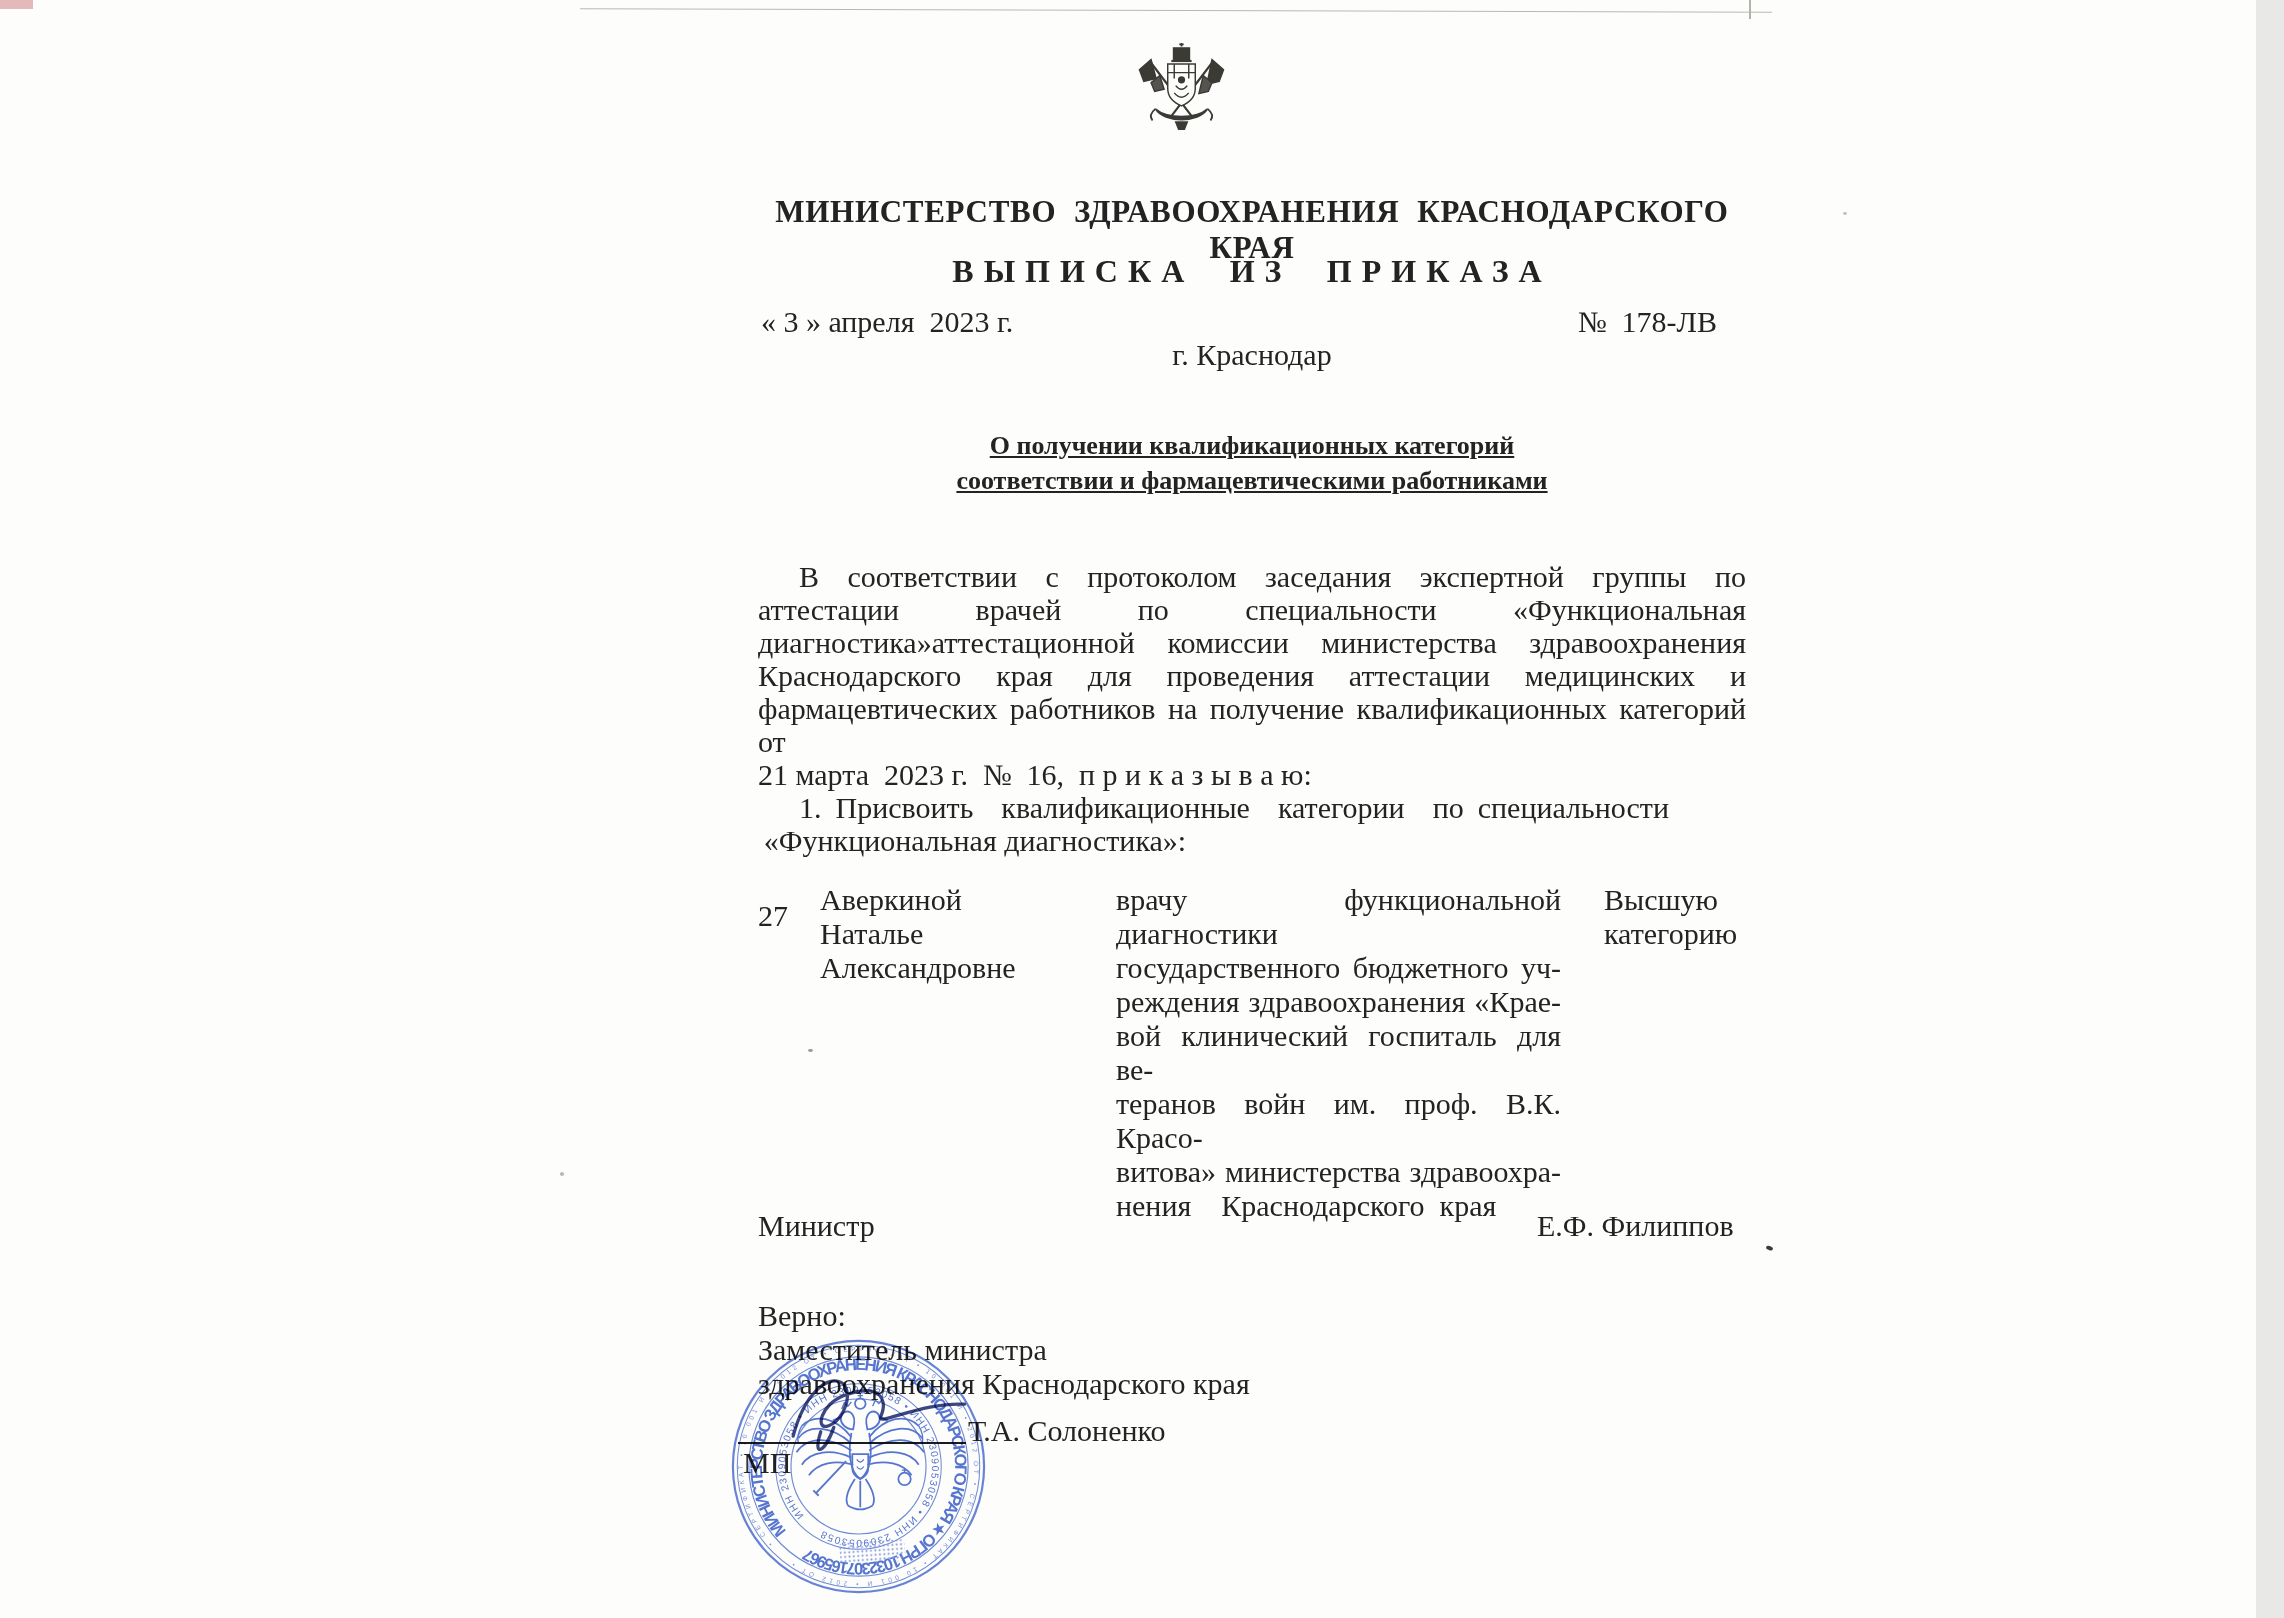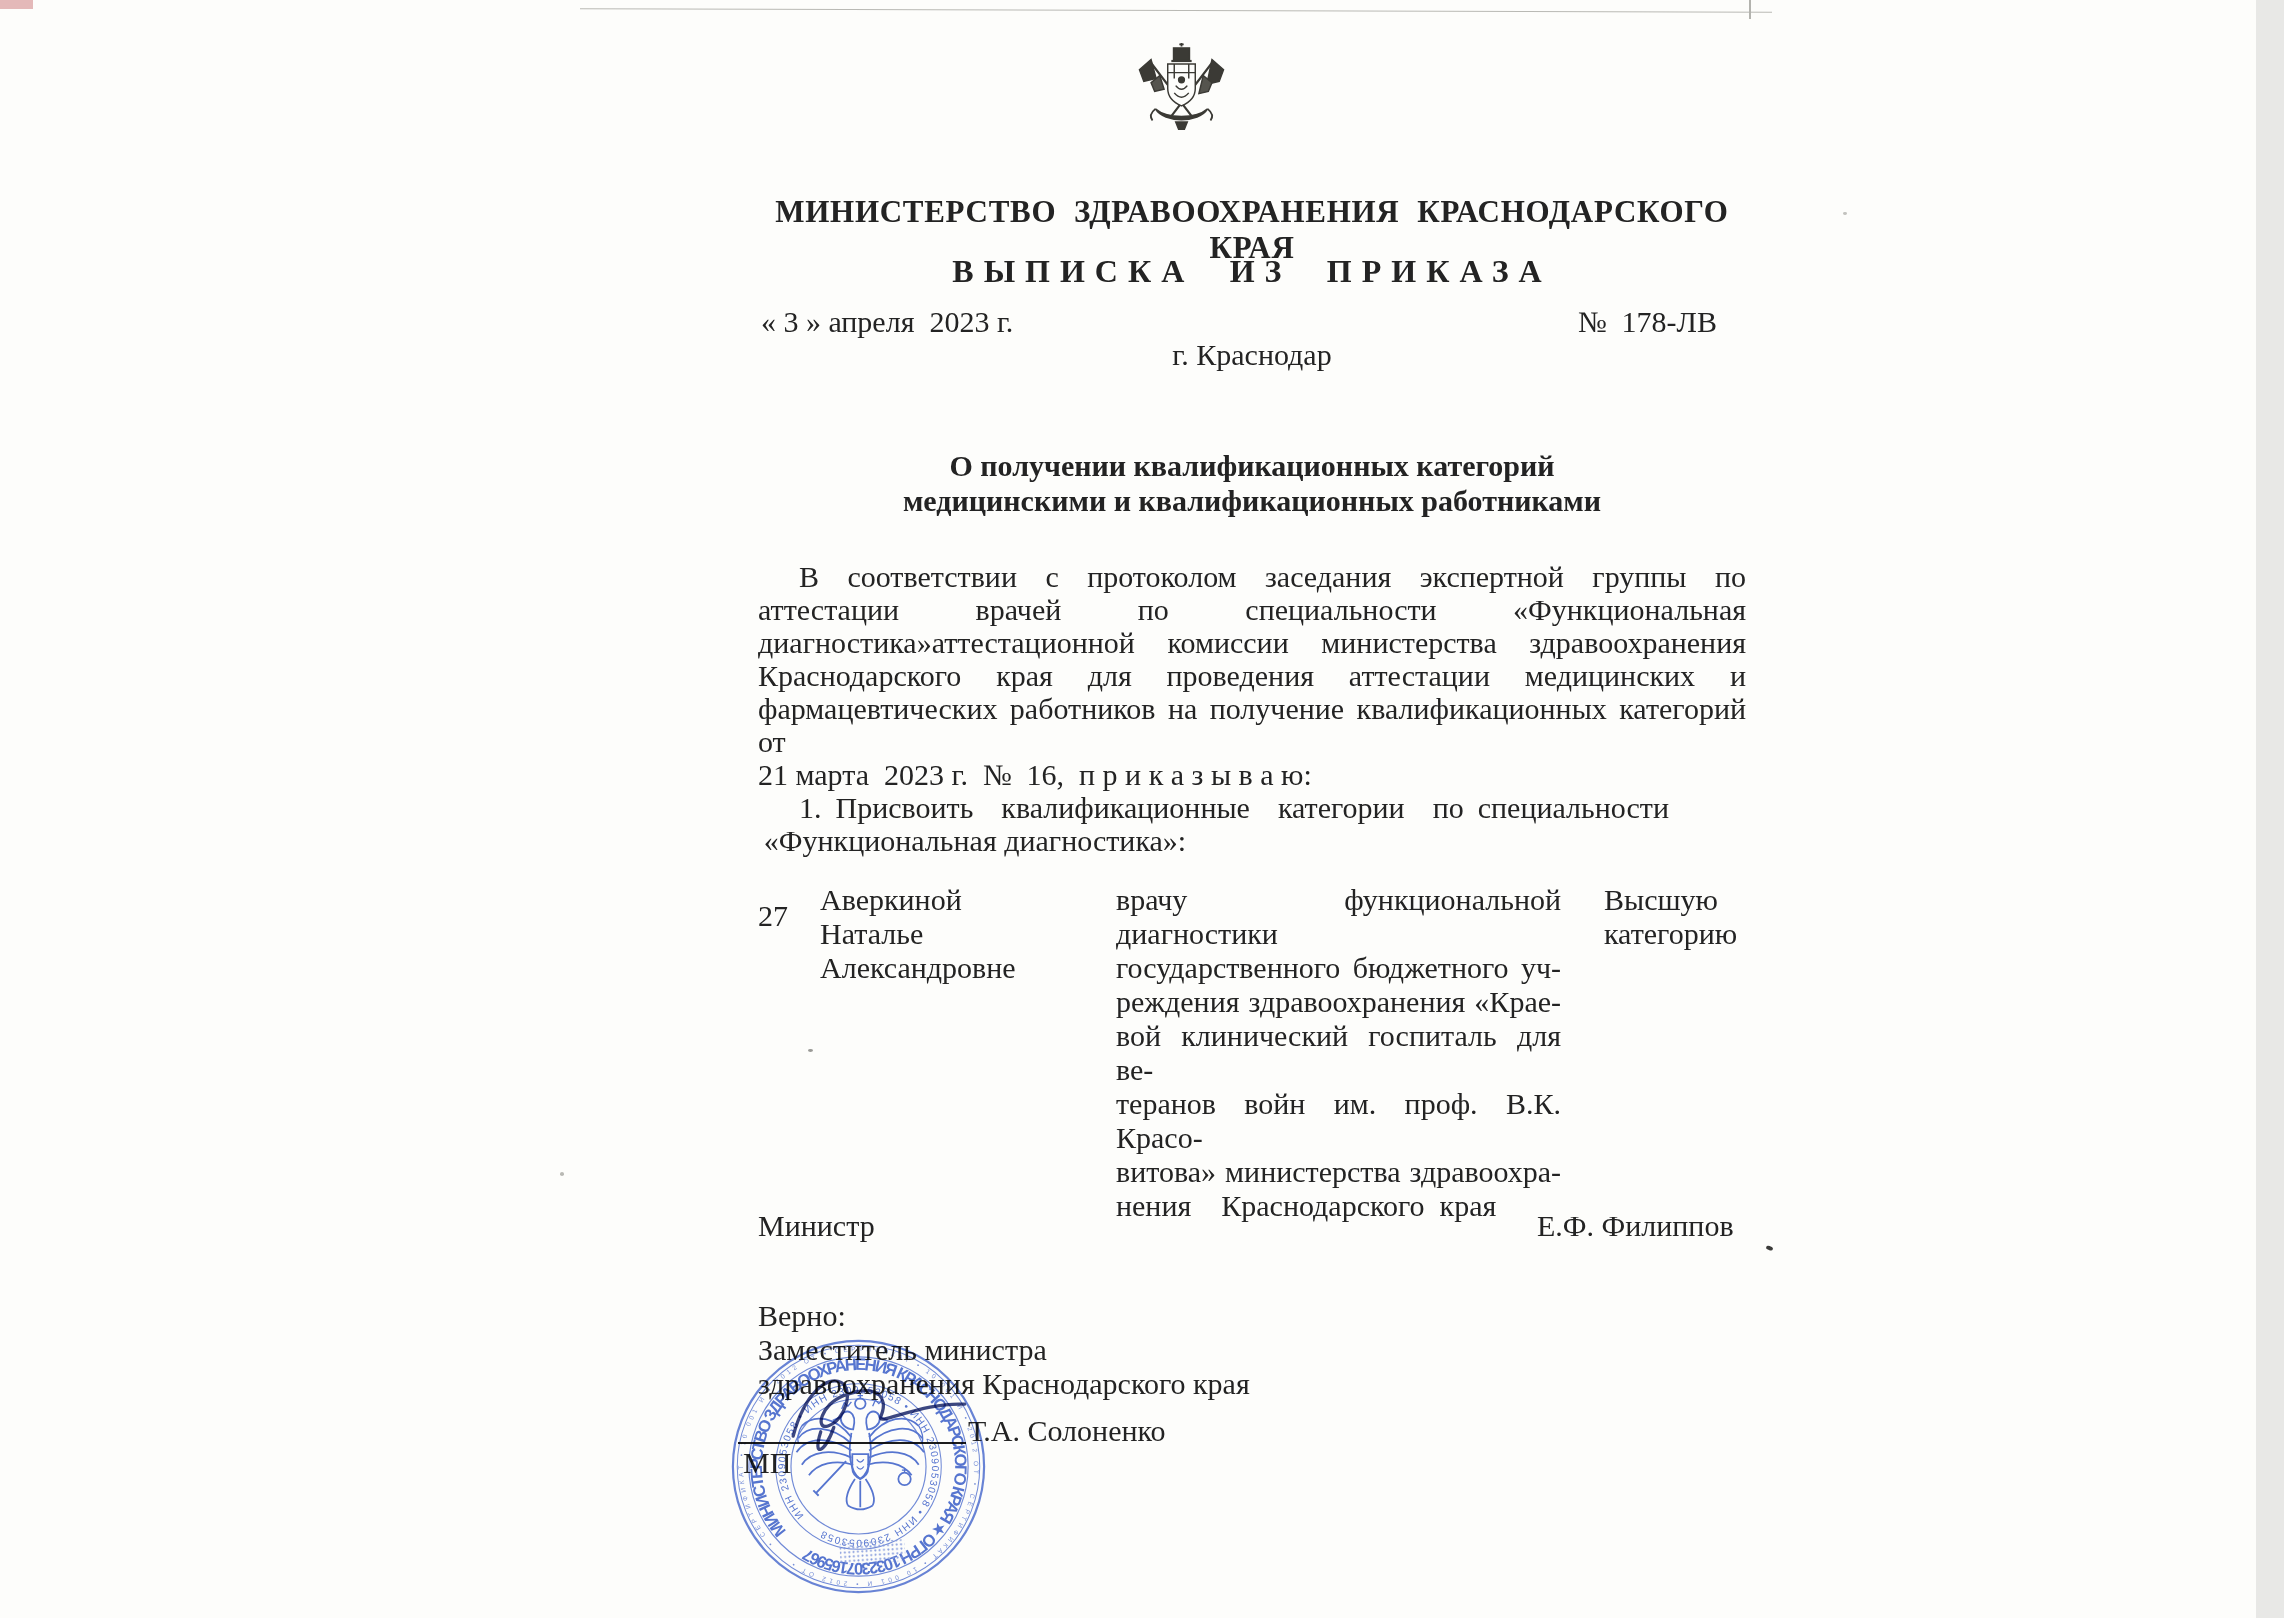--- a/index.html
+++ b/index.html
@@ -12,21 +12,21 @@
   .content{position:absolute;left:758px;width:988px;}
   .center{text-align:center;}
   .pre{white-space:pre-wrap;}
   .just{text-align:justify;text-align-last:justify;}
   .ministry-header{top:194px;font-size:31px;font-weight:bold;letter-spacing:0.7px;word-spacing:9.4px;}
   .doc-type{top:253px;font-size:32px;font-weight:bold;letter-spacing:10px;word-spacing:17.4px;}
   .date-row{top:305px;font-size:30px;}
   .date-left{position:absolute;left:2.9px;top:0;}
   .num-right{position:absolute;left:820px;top:0;}
   .city{top:338px;font-size:30px;}
-  .title{top:448px;font-size:30px;font-weight:bold;line-height:35px;}
+  .title{top:428px;font-size:26px;font-weight:bold;line-height:35px;text-decoration:underline;}
   .para{top:552px;font-size:30px;line-height:33px;margin-top:8px;}
   .para .ln{width:100%;}
   .ind{padding-left:41px;box-sizing:border-box;}
   .ind8{padding-left:5.8px;}
   .ws8{word-spacing:6.5px;}
   .table-block{top:883px;font-size:30px;line-height:34px;}
   .col-num{position:absolute;left:0;top:16px;}
   .col-name{position:absolute;left:62px;top:0;}
   .col-pos{position:absolute;left:358px;top:0;width:445px;}
   .col-cat{position:absolute;left:846px;top:0;}
@@ -92,21 +92,21 @@
   <div class="content center doc-type">ВЫПИСКА ИЗ ПРИКАЗА</div>
 
   <div class="content date-row">
     <span class="date-left pre">« 3 » апреля  2023 г.</span>
     <span class="num-right pre">№  178-ЛВ</span>
   </div>
   <div class="content center city">г. Краснодар</div>
 
   <div class="content center title">
     <div>О получении квалификационных категорий</div>
-    <div>медицинскими и квалификационных работниками</div>
+    <div>соответствии и фармацевтическими работниками</div>
   </div>
 
   <div class="content para">
     <div class="ln just ind">В соответствии с протоколом заседания экспертной группы по</div>
     <div class="ln just">аттестации врачей по специальности «Функциональная</div>
     <div class="ln just">диагностика»аттестационной комиссии министерства здравоохранения</div>
     <div class="ln just">Краснодарского края для проведения аттестации медицинских и</div>
     <div class="ln just">фармацевтических работников на получение квалификационных категорий от</div>
     <div class="ln pre">21 марта  2023 г.  №  16,  п р и к а з ы в а ю:</div>
     <div class="ln pre ind ws8">1. Присвоить  квалификационные  категории  по специальности</div>

